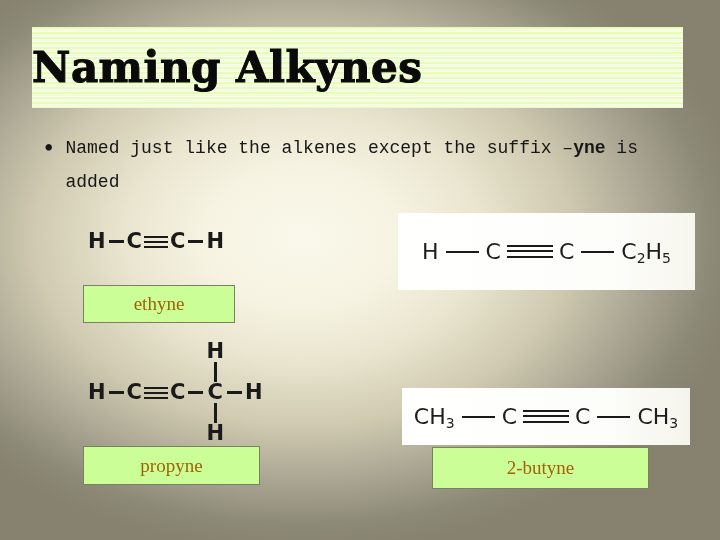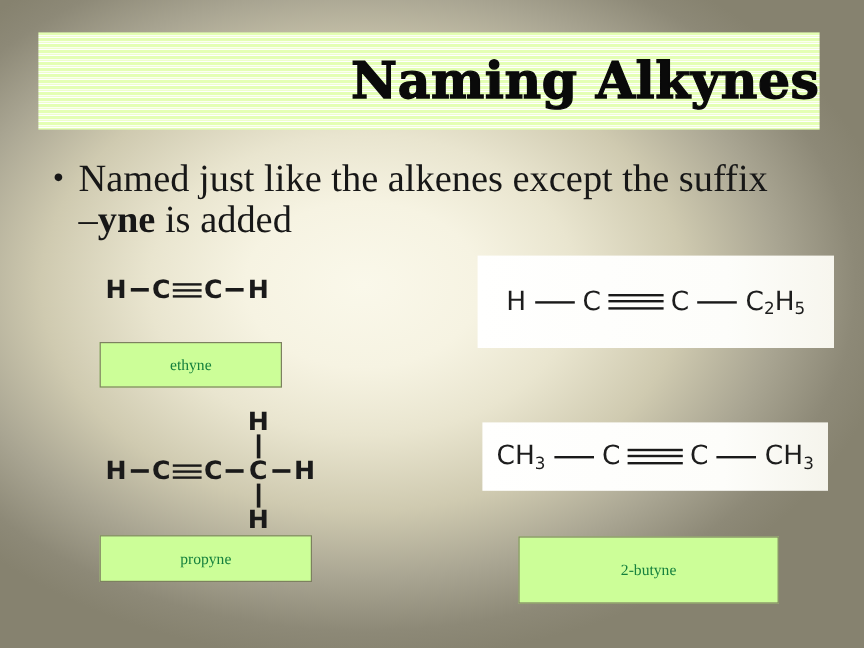--- a/index.html
+++ b/index.html
@@ -44,21 +44,21 @@
         #e4ffb4 2px,
         #fbfff0 2px,
         #fbfff0 3px,
         #eeffcc 3px,
         #eeffcc 4px,
         #ffffff 4px,
         #ffffff 5px
       );
     display: flex;
     align-items: center;
-    justify-content: flex-end;
+    justify-content: flex-start;
   }
   #title-text {
     font-family: "DejaVu Serif", serif;
     font-weight: bold;
     font-size: 42px;
     letter-spacing: 0.5px;
     color: #0a0a0a;
     white-space: nowrap;
     line-height: 1;
     -webkit-text-stroke: 1.1px #0a0a0a;
@@ -74,22 +74,22 @@
     align-items: flex-start;
   }
   #bullet-dot {
     font-size: 27px;
     line-height: 34px;
     color: #171717;
     margin-right: 12px;
     flex: 0 0 auto;
   }
   #bullet-text {
-    font-family: Liberation Serif, serif;
-    font-size: 32px;
+    font-family: Liberation Mono, monospace;
+    font-size: 18px;
     line-height: 34px;
     color: #171717;
   }
   #bullet-text b { font-weight: bold; }
 
   
   .struct {
     position: absolute;
     font-family: "DejaVu Sans", sans-serif;
     font-weight: bold;
@@ -162,21 +162,21 @@
     display: flex;
     align-items: center;
     justify-content: center;
   }
   #card-1butyne {
     left: 398px; top: 213px;
     width: 297px; height: 77px;
     background: linear-gradient(to right, #fffffe 0%, #fdfdfa 70%, #f7f6ee 100%);
   }
   #card-2butyne {
-    left: 402px; top: 352px;
+    left: 402px; top: 388px;
     width: 288px; height: 57px;
     background: linear-gradient(to right, #fffffe 0%, #fdfdfa 70%, #f5f4ec 100%);
   }
   .card-formula {
     font-family: "DejaVu Sans", sans-serif;
     color: #1d1d1d;
     white-space: nowrap;
   }
   .card-formula .atom { font-size: 22px; line-height: 22px; font-weight: 400; }
   .card-formula .atom sub { font-size: 14px; vertical-align: -4px; line-height: 0; }
@@ -188,28 +188,28 @@
 
   
   .name-label {
     position: absolute;
     background: #ccfe98;
     border: 1.5px solid #7d8060;
     display: flex;
     align-items: center;
     justify-content: center;
     font-family: "Liberation Serif", serif;
-    font-size: 13px;
-    color: #15803d;
+    font-size: 19px;
+    color: #a16207;
     box-sizing: border-box;
   }
   #label-ethyne   { left: 83px;  top: 285px; width: 152px; height: 38px; }
   #label-propyne  { left: 83px;  top: 446px; width: 177px; height: 39px; }
   #label-1butyne  { left: 424px; top: 285px; width: 218px; height: 38px; }
-  #label-2butyne  { left: 432px; top: 447px; width: 217px; height: 56px; }
+  #label-2butyne  { left: 432px; top: 447px; width: 217px; height: 42px; }
 </style>
 </head>
 <body>
 
 <div id="slide">
 
   <div id="title-banner">
     <div id="title-text">Naming Alkynes</div>
   </div>
 

